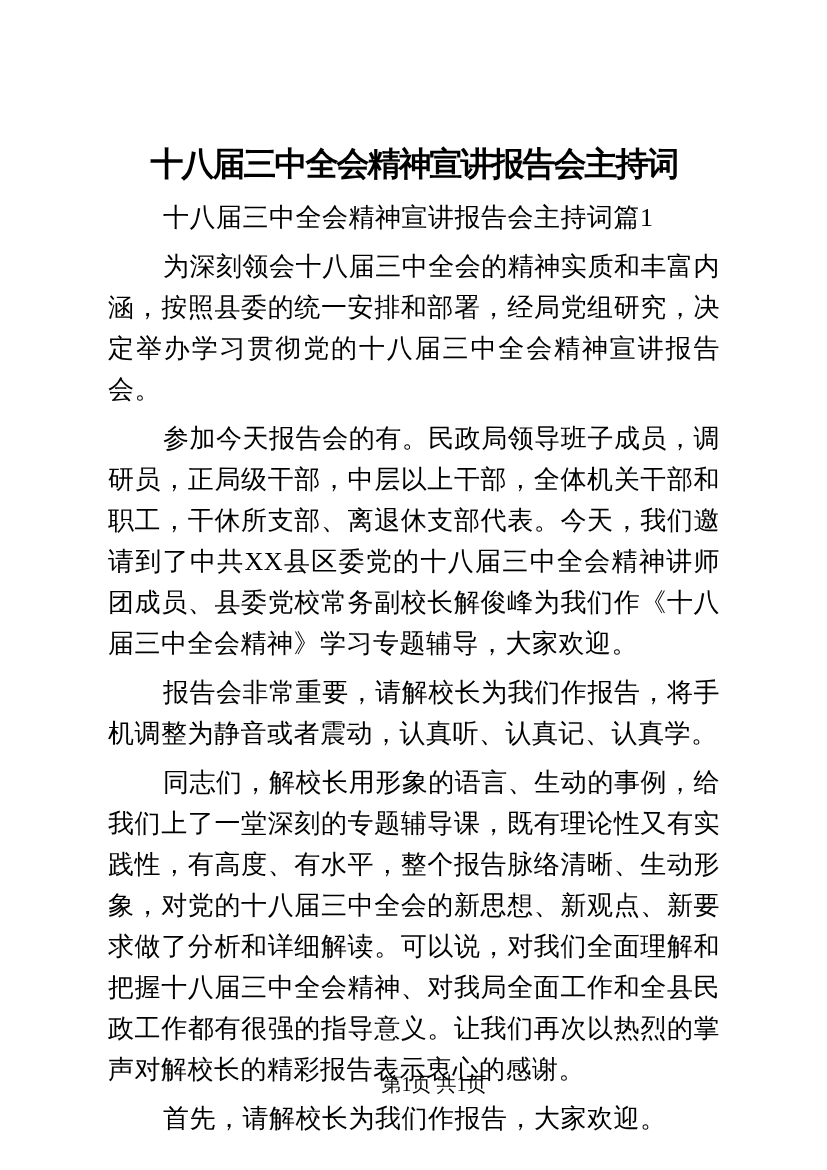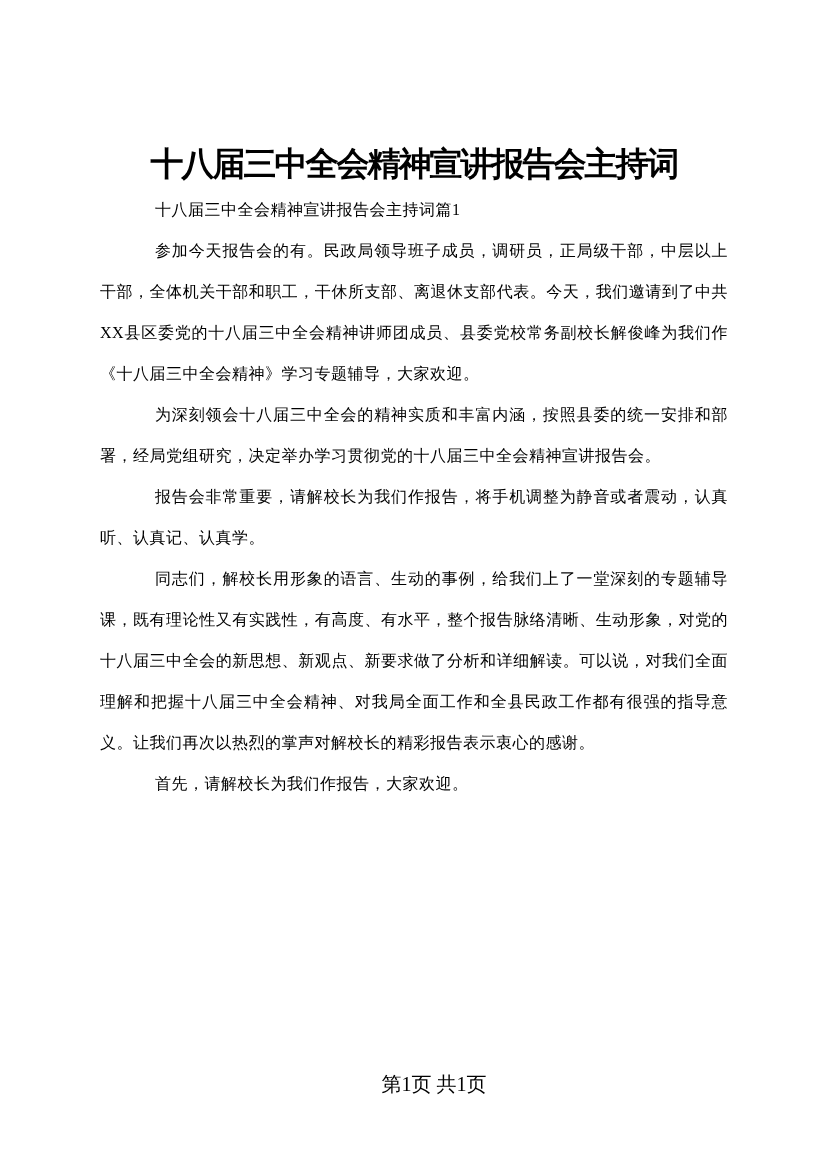--- a/index.html
+++ b/index.html
@@ -26,22 +26,22 @@
   .doc-title {
     margin: 0;
     font-size: 33px;
     font-weight: bold;
     letter-spacing: -2px;
     line-height: 50px;
     text-align: center;
     white-space: nowrap;
   }
   .content p {
-    margin: 0;
-    font-size: 16px;
+    margin: 8px;
+    font-size: 26px;
     line-height: 41px;
     letter-spacing: 0.5px;
     text-align: justify;
     text-justify: inter-ideograph;
     text-indent: 55px;
   }
   .footer {
     position: absolute;
     left: 100px;
     top: 1072px;
@@ -53,22 +53,22 @@
     line-height: 24px;
   }
 </style>
 </head>
 <body>
 
 <div class="page">
   <div class="content">
     <h1 class="doc-title">十八届三中全会精神宣讲报告会主持词</h1>
     <p>十八届三中全会精神宣讲报告会主持词篇1</p>
+    <p>为深刻领会十八届三中全会的精神实质和丰富内涵，按照县委的统一安排和部署，经局党组研究，决定举办学习贯彻党的十八届三中全会精神宣讲报告会。</p>
     <p>参加今天报告会的有。民政局领导班子成员，调研员，正局级干部，中层以上干部，全体机关干部和职工，干休所支部、离退休支部代表。今天，我们邀请到了中共XX县区委党的十八届三中全会精神讲师团成员、县委党校常务副校长解俊峰为我们作《十八届三中全会精神》学习专题辅导，大家欢迎。</p>
-    <p>为深刻领会十八届三中全会的精神实质和丰富内涵，按照县委的统一安排和部署，经局党组研究，决定举办学习贯彻党的十八届三中全会精神宣讲报告会。</p>
     <p>报告会非常重要，请解校长为我们作报告，将手机调整为静音或者震动，认真听、认真记、认真学。</p>
     <p>同志们，解校长用形象的语言、生动的事例，给我们上了一堂深刻的专题辅导课，既有理论性又有实践性，有高度、有水平，整个报告脉络清晰、生动形象，对党的十八届三中全会的新思想、新观点、新要求做了分析和详细解读。可以说，对我们全面理解和把握十八届三中全会精神、对我局全面工作和全县民政工作都有很强的指导意义。让我们再次以热烈的掌声对解校长的精彩报告表示衷心的感谢。</p>
     <p>首先，请解校长为我们作报告，大家欢迎。</p>
   </div>
 
   <div class="footer">
     <span>第1页 共1页</span>
   </div>
 </div>
 

